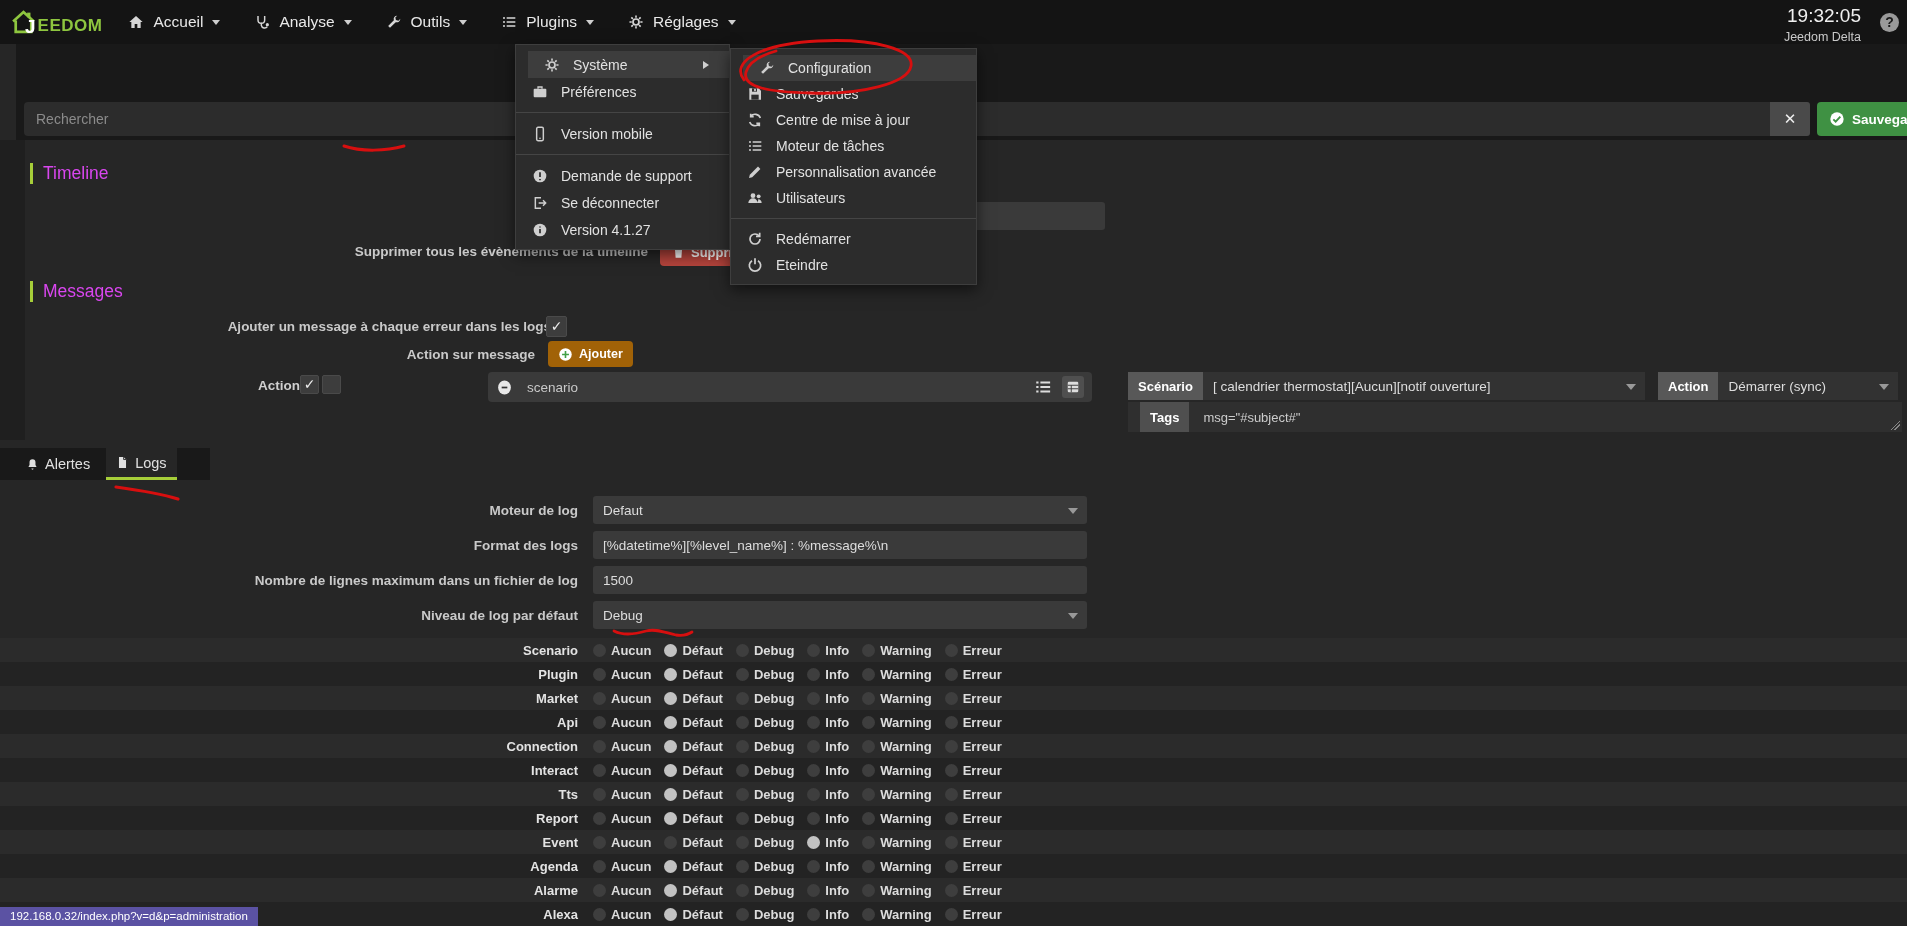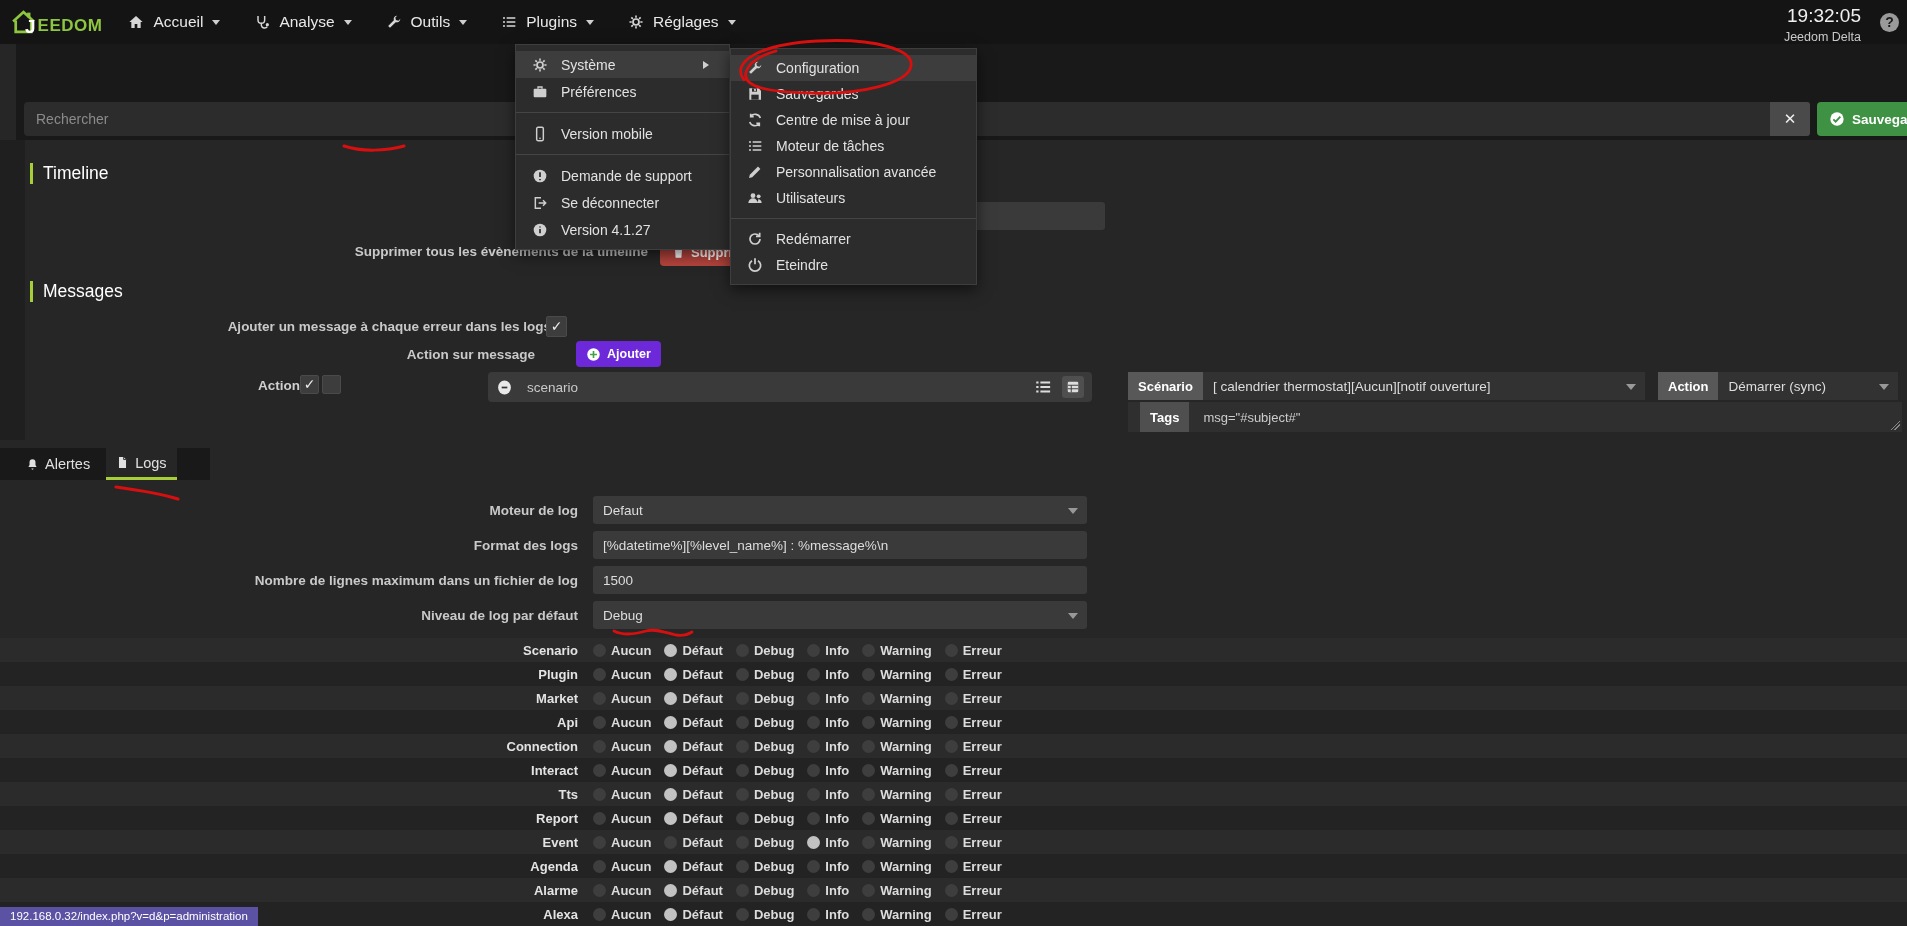--- a/index.html
+++ b/index.html
@@ -37,36 +37,36 @@
 
   #main-tabs{position:absolute;left:0;top:108px;width:1907px;height:32px;display:flex;padding-left:25px;gap:12px;box-sizing:border-box;}
   .tab{display:flex;align-items:center;gap:7px;height:32px;padding:0 8px;color:#e3e3e3;font-size:14.5px;cursor:pointer;white-space:nowrap;}
   .tab .ic{width:14px;height:14px;color:#d0d0d0;}
   .tab.active{background:#262626;border-bottom:3px solid #a6ce39;box-sizing:border-box;}
   .tab-offset{margin-left:221px;}
 
   
   #content{position:absolute;left:0;top:140px;width:1907px;height:786px;background:#262626;}
   #left-margin{position:absolute;left:0;top:0;width:25px;height:300px;background:#1f1f1f;}
-  .section-h{position:absolute;left:30px;color:#ffffff;font-size:17.5px;border-left:3px solid #a6ce39;
+  .section-h{position:absolute;left:30px;color:#d946ef;font-size:17.5px;border-left:3px solid #a6ce39;
              padding-left:10px;line-height:21px;}
   .flabel{position:absolute;text-align:right;color:#c9c9c9;font-size:13.5px;font-weight:bold;line-height:18px;}
   .inp-box{background:#3a3a3a;border-radius:3px;color:#ddd;font-size:13.5px;display:flex;align-items:center;
            padding:0 10px;box-sizing:border-box;}
   .sel-box{background:#3a3a3a;border-radius:3px;color:#ddd;font-size:13.5px;display:flex;align-items:center;
            padding:0 10px;box-sizing:border-box;position:relative;}
   .sel-caret{position:absolute;right:9px;top:50%;margin-top:-2px;width:0;height:0;border:5px solid transparent;
              border-top:6px solid #999;}
   .checkbox{position:absolute;width:19px;height:19px;background:#3d3d3d;border:1px solid #4a4a4a;border-radius:2px;
             text-align:center;line-height:18px;color:#ececec;font-size:14px;font-weight:bold;cursor:pointer;}
   .checkbox.checked::after{content:"\2713";}
   .btn{display:flex;align-items:center;gap:6px;border-radius:4px;color:#fff;font-weight:bold;cursor:pointer;}
   #delete-btn{position:absolute;left:660px;top:98px;height:28px;background:#b5443c;padding:0 12px;font-size:13px;}
   #delete-btn .ic{width:13px;height:13px;}
-  #add-btn{position:absolute;left:548px;top:201px;height:26px;background:#6d28d9;padding:0 10px;font-size:12.5px;margin-left:28px;}
+  #add-btn{position:absolute;left:548px;top:201px;height:26px;background:#a16207;padding:0 10px;font-size:12.5px;}
   #add-btn .ic{width:15px;height:15px;}
 
   
   #action-label{position:absolute;left:258px;top:238px;color:#cfcfcf;font-size:13.5px;font-weight:bold;}
   #scen-group{position:absolute;left:488px;top:232px;width:604px;height:30px;background:#3a3a3a;border-radius:4px;
               display:flex;align-items:center;padding:0 8px;box-sizing:border-box;}
   #scen-group .ic.minus{width:17px;height:17px;}
   #scen-text{margin-left:14px;color:#c9c9c9;font-size:13.5px;flex:1;}
   #scen-list-btn{width:18px;height:18px;color:#ddd;margin-right:10px;cursor:pointer;}
   #scen-grid-btn{width:22px;height:22px;background:#4f4f4f;border-radius:3px;display:flex;align-items:center;
@@ -113,21 +113,21 @@
               line-height:19px;padding:0 10px;z-index:30;}
 
   
   .menu{position:absolute;background:#2c2c2c;border:1px solid #3e3e3e;box-shadow:0 5px 14px rgba(0,0,0,.55);
         padding:6px 0;z-index:40;box-sizing:border-box;}
   #settings-menu{left:515px;top:44px;width:215px;}
   #system-submenu{left:730px;top:48px;width:247px;}
   .menu-item{display:flex;align-items:center;gap:13px;height:27px;padding:0 16px;color:#e2e2e2;font-size:14px;cursor:pointer;}
   #system-submenu .menu-item{height:26px;}
   .menu-item .ic{width:16px;height:16px;color:#cfcfcf;}
-  .menu-item.hl{background:#3d3d3d;}
+  .menu-item.hl{background:#3d3d3d;margin-left:12px;}
   .menu-div{height:1px;background:#454545;margin:7px 0;}
   .cright{margin-left:auto;width:0;height:0;border:4px solid transparent;border-left:6px solid #cfcfcf;}
 
   
   #annotations{position:absolute;left:0;top:0;width:1907px;height:926px;z-index:60;pointer-events:none;}
 </style>
 </head>
 <body>
 
 <svg width="0" height="0" style="position:absolute">

